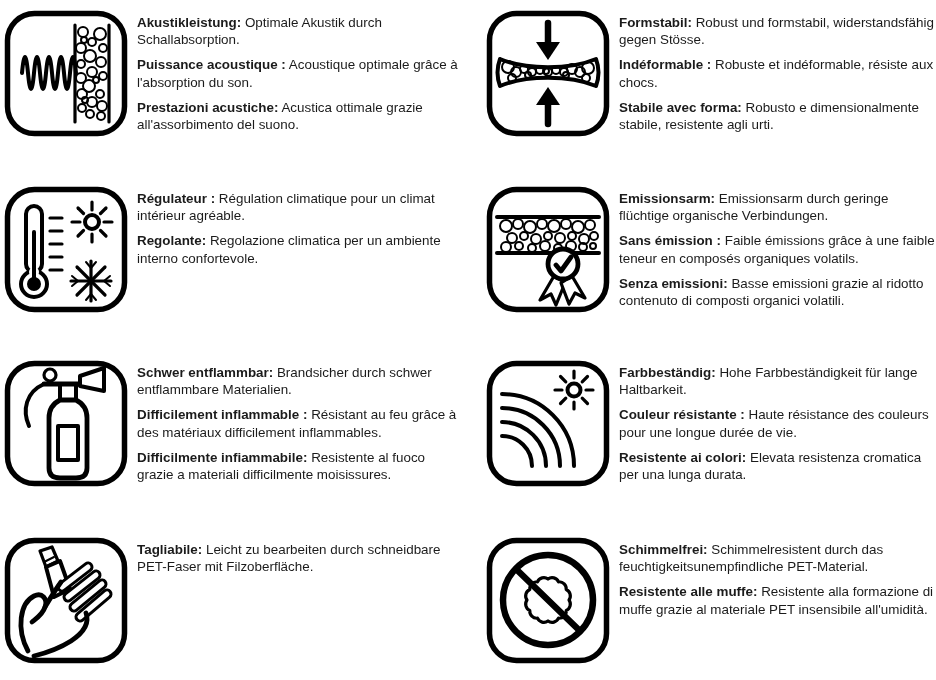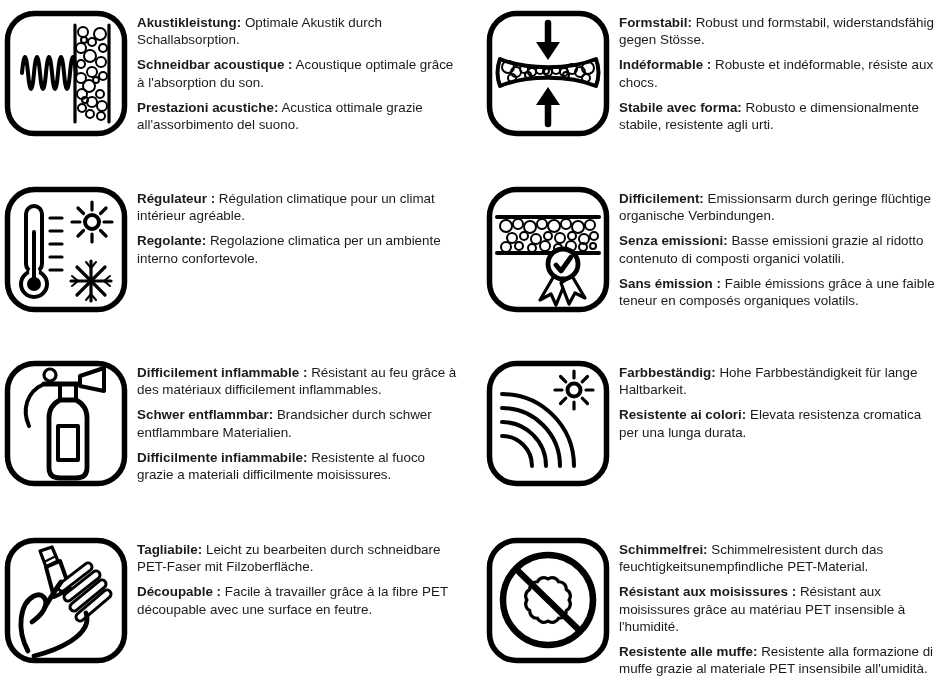--- a/index.html
+++ b/index.html
@@ -68,21 +68,21 @@
             <circle cx="86" cy="104" r="4"></circle>
           <circle cx="97" cy="106" r="4"></circle>
             <circle cx="80" cy="30" r="3"></circle>
             <circle cx="92" cy="70" r="3"></circle>
           <circle cx="81" cy="90" r="3"></circle>
         </g>
       </svg>
     </div>
     <div class="text">
       <p><span class="b">Akustikleistung:</span> <span>Optimale Akustik durch Schallabsorption.</span></p>
-      <p><span class="b">Schneidbar acoustique :</span> <span>Acoustique optimale grâce à l'absorption du son.</span></p>
+      <p><span class="b">Puissance acoustique :</span> <span>Acoustique optimale grâce à l'absorption du son.</span></p>
       <p><span class="b">Prestazioni acustiche:</span> <span>Acustica ottimale grazie all'assorbimento del suono.</span></p>
     </div>
   </div>
 
   <div class="cell right">
     <div class="iconwrap">
       <svg width="124" height="127" viewBox="0 0 124 127">
         <rect class="brd" x="3.5" y="3.5" width="117" height="120" rx="27"></rect>
         <path class="wf w4" d="M14 49 C40 60 84 60 110 49 Q115 62.5 110 76 C84 65 40 65 14 76 Q9 62.5 14 49 Z"></path>
         <g class="st w2">
@@ -195,43 +195,43 @@
             <circle cx="97" cy="61" r="4"></circle>
             <circle cx="107" cy="60" r="3"></circle>
         </g>
         <path class="wf w3" d="M68 90 L54 114 L65 108 L70 119 L79 97 Z"></path>
         <path class="wf w3" d="M86 90 L99 112 L89 107 L83 118 L75 97 Z"></path>
         <circle class="wf w5" cx="77" cy="78" r="15"></circle>
         <path class="st w5" d="M70 79 L75 85 L85 71"></path>
       </svg>
     </div>
     <div class="text">
-      <p><span class="b">Difficilement:</span> <span>Emissionsarm durch geringe flüchtige organische Verbindungen.</span></p>
+      <p><span class="b">Emissionsarm:</span> <span>Emissionsarm durch geringe flüchtige organische Verbindungen.</span></p>
+      <p><span class="b">Sans émission :</span> <span>Faible émissions grâce à une faible teneur en composés organiques volatils.</span></p>
       <p><span class="b">Senza emissioni:</span> <span>Basse emissioni grazie al ridotto contenuto di composti organici volatili.</span></p>
-      <p><span class="b">Sans émission :</span> <span>Faible émissions grâce à une faible teneur en composés organiques volatils.</span></p>
     </div>
   </div>
 
   <div class="cell">
     <div class="iconwrap">
       <svg width="124" height="127" viewBox="0 0 124 127">
         <rect class="brd" x="3.5" y="3.5" width="117" height="120" rx="27"></rect>
         <circle class="st w3" cx="46" cy="15" r="6"></circle>
         <path class="st w4" d="M40 24 C22 32 18 50 25 66"></path>
         <line class="st w5" x1="40" y1="24" x2="78" y2="24"></line>
         <line class="st w4" x1="56" y1="24" x2="56" y2="40"></line>
         <line class="st w4" x1="72" y1="24" x2="72" y2="40"></line>
         <path class="wf w4" d="M76 16 L100 8 L100 31 L76 26 Z"></path>
         <path class="wf w5" d="M56 40 C48 44 45 50 45 58 L45 108 C45 115 49 118 56 118 L72 118 C79 118 83 115 83 108 L83 58 C83 50 80 44 72 40 Z"></path>
         <rect class="wf w4" x="54" y="66" width="20" height="34"></rect>
       </svg>
     </div>
     <div class="text">
+      <p><span class="b">Schwer entflammbar:</span> <span>Brandsicher durch schwer entflammbare Materialien.</span></p>
       <p><span class="b">Difficilement inflammable :</span> <span>Résistant au feu grâce à des matériaux difficilement inflammables.</span></p>
-      <p><span class="b">Schwer entflammbar:</span> <span>Brandsicher durch schwer entflammbare Materialien.</span></p>
       <p><span class="b">Difficilmente infiammabile:</span> <span>Resistente al fuoco grazie a materiali difficilmente moisissures.</span></p>
     </div>
   </div>
 
   <div class="cell right">
     <div class="iconwrap">
       <svg width="124" height="127" viewBox="0 0 124 127">
         <rect class="brd" x="3.5" y="3.5" width="117" height="120" rx="27"></rect>
         <g class="st w4">
           <path d="M16 76 A30 30 0 0 1 46 106"></path>
@@ -247,20 +247,21 @@
             <line x1="100" y1="30" x2="107" y2="30"></line>
           <line x1="79.8" y1="21.8" x2="74.5" y2="16.5"></line>
             <line x1="96.2" y1="21.8" x2="101.5" y2="16.5"></line>
           <line x1="79.8" y1="38.2" x2="74.5" y2="43.5"></line>
             <line x1="96.2" y1="38.2" x2="101.5" y2="43.5"></line>
         </g>
       </svg>
     </div>
     <div class="text">
       <p><span class="b">Farbbeständig:</span> <span>Hohe Farbbeständigkeit für lange Haltbarkeit.</span></p>
+      <p><span class="b">Couleur résistante :</span> <span>Haute résistance des couleurs pour une longue durée de vie.</span></p>
       <p><span class="b">Resistente ai colori:</span> <span>Elevata resistenza cromatica per una lunga durata.</span></p>
     </div>
   </div>
 
   <div class="cell">
     <div class="iconwrap">
       <svg width="124" height="127" viewBox="0 0 124 127">
         <rect class="brd" x="3.5" y="3.5" width="117" height="120" rx="27"></rect>
         <path class="wf w3" d="M36 14 L48 10 L54 24 L42 30 Z"></path>
         <line class="st w2" x1="40" y1="25" x2="50" y2="20"></line>
@@ -273,33 +274,31 @@
           <line class="fw" x1="70" y1="70" x2="98" y2="47"></line>
         <line class="fb" x1="76" y1="80" x2="103" y2="57"></line>
           <line class="fw" x1="76" y1="80" x2="103" y2="57"></line>
         <path class="st w5" d="M24 114 C12 92 16 66 30 59 C38 55 44 62 41 70 C39 77 33 81 28 85"></path>
         <path class="st w5" d="M41 70 C47 60 52 52 57 45"></path>
         <path class="st w5" d="M30 119 C42 116 56 111 67 104 C79 96 86 87 82 76"></path>
       </svg>
     </div>
     <div class="text">
       <p><span class="b">Tagliabile:</span> <span>Leicht zu bearbeiten durch schneidbare PET-Faser mit Filzoberfläche.</span></p>
-      <p><span class="b">Découpable :</span> <span>Facile à travailler grâce à la fibre PET découpable avec une surface en feutre.</span></p>
     </div>
   </div>
 
   <div class="cell right">
     <div class="iconwrap">
       <svg width="124" height="127" viewBox="0 0 124 127">
         <rect class="brd" x="3.5" y="3.5" width="117" height="120" rx="27"></rect>
         <path class="wf w3" d="M83 63 A7 7 0 0 1 80.2 73.5 A7 7 0 0 1 72.5 81.2 A7 7 0 0 1 62 84 A7 7 0 0 1 51.5 81.2 A7 7 0 0 1 43.8 73.5 A7 7 0 0 1 41 63 A7 7 0 0 1 43.8 52.5 A7 7 0 0 1 51.5 44.8 A7 7 0 0 1 62 42 A7 7 0 0 1 72.5 44.8 A7 7 0 0 1 80.2 52.5 A7 7 0 0 1 83 63 Z"></path>
         <circle class="st w6" cx="62" cy="63" r="45"></circle>
         <line class="st w6" x1="30" y1="32" x2="94" y2="94"></line>
       </svg>
     </div>
     <div class="text">
       <p><span class="b">Schimmelfrei:</span> <span>Schimmelresistent durch das feuchtigkeitsunempfindliche PET-Material.</span></p>
-      <p><span class="b">Résistant aux moisissures :</span> <span>Résistant aux moisissures grâce au matériau PET insensible à l'humidité.</span></p>
       <p><span class="b">Resistente alle muffe:</span> <span>Resistente alla formazione di muffe grazie al materiale PET insensibile all'umidità.</span></p>
     </div>
   </div>
 
 </div>
 
 </body></html>

